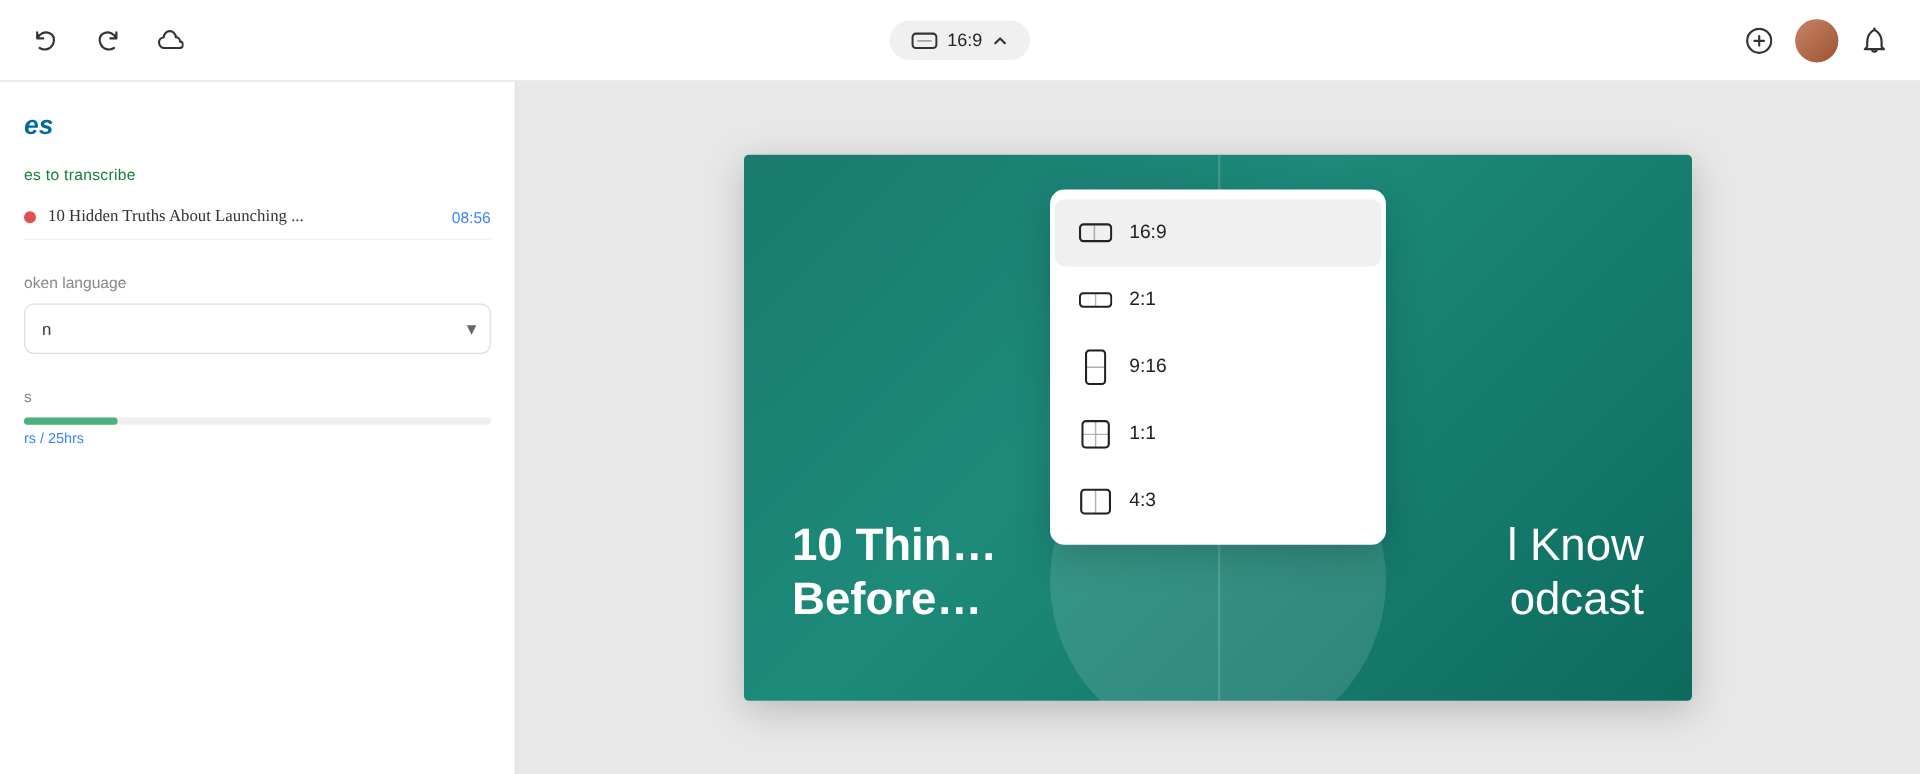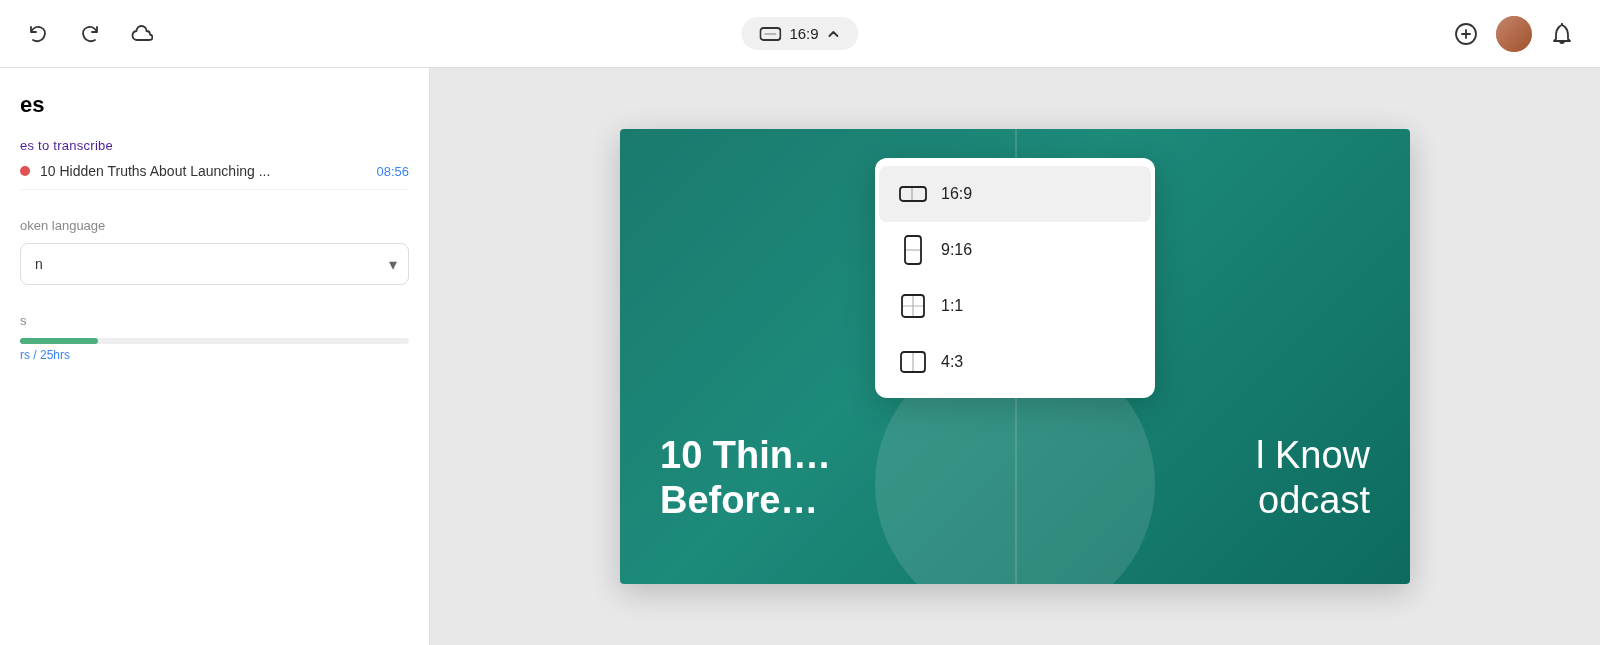--- a/index.html
+++ b/index.html
@@ -119,26 +119,28 @@
       width: 430px;
       bottom: 0;
       background: #fff;
       border-right: 1px solid #e0e0e0;
       padding: 24px 20px;
       overflow: hidden;
     }
     .sidebar-title {
       font-size: 22px;
       font-weight: 700;
-      color: #000000;
+      color: #0369a1;
       margin-bottom: 20px;
+      font-style: italic;
     }
     .sidebar-section-label {
       font-size: 13px;
-      color: #4c1d95;
+      color: #15803d;
+      margin-bottom: 10px;
       font-weight: 500;
       letter-spacing: 0.02em;
     }
     .file-item {
       display: flex;
       align-items: center;
       gap: 10px;
       padding: 10px 0;
       border-bottom: 1px solid #f0f0f0;
       cursor: pointer;
@@ -150,20 +152,21 @@
       background: #e05252;
       flex-shrink: 0;
     }
     .file-name {
       font-size: 14px;
       color: #333;
       flex: 1;
       white-space: nowrap;
       overflow: hidden;
       text-overflow: ellipsis;
+      font-family: Liberation Serif, serif;
     }
     .file-duration {
       font-size: 13px;
       color: #3b82f6;
     }
 
     .spoken-lang-label {
       font-size: 13px;
       color: #888;
       margin-top: 28px;
@@ -429,20 +432,29 @@
       <div class="ratio-icon">
         <svg width="28" height="20" viewBox="0 0 28 20" fill="none">
           <rect x="1" y="3" width="26" height="14" rx="3" stroke="#222" stroke-width="1.8"></rect>
           <path d="M13 3 L13 17" stroke="#222" stroke-width="1.2" opacity="0.35"></path>
         </svg>
       </div>
       <span class="dropdown-item-label">16:9</span>
     </div>
 
 
+    <div class="dropdown-item">
+      <div class="ratio-icon">
+        <svg width="30" height="18" viewBox="0 0 30 18" fill="none">
+          <rect x="1" y="3" width="28" height="12" rx="3" stroke="#222" stroke-width="1.8"></rect>
+          <path d="M15 3 L15 15" stroke="#222" stroke-width="1.2" opacity="0.35"></path>
+        </svg>
+      </div>
+      <span class="dropdown-item-label">2:1</span>
+    </div>
 
     <div class="dropdown-item">
       <div class="ratio-icon">
         <svg width="18" height="30" viewBox="0 0 18 30" fill="none">
           <rect x="1" y="1" width="16" height="28" rx="3" stroke="#222" stroke-width="1.8"></rect>
           <path d="M1 15 L17 15" stroke="#222" stroke-width="1.2" opacity="0.35"></path>
         </svg>
       </div>
       <span class="dropdown-item-label">9:16</span>
     </div>

